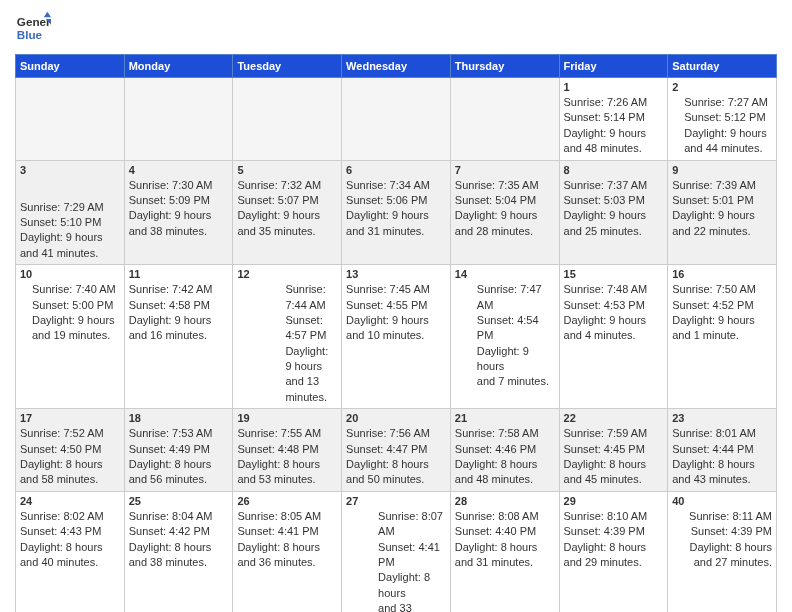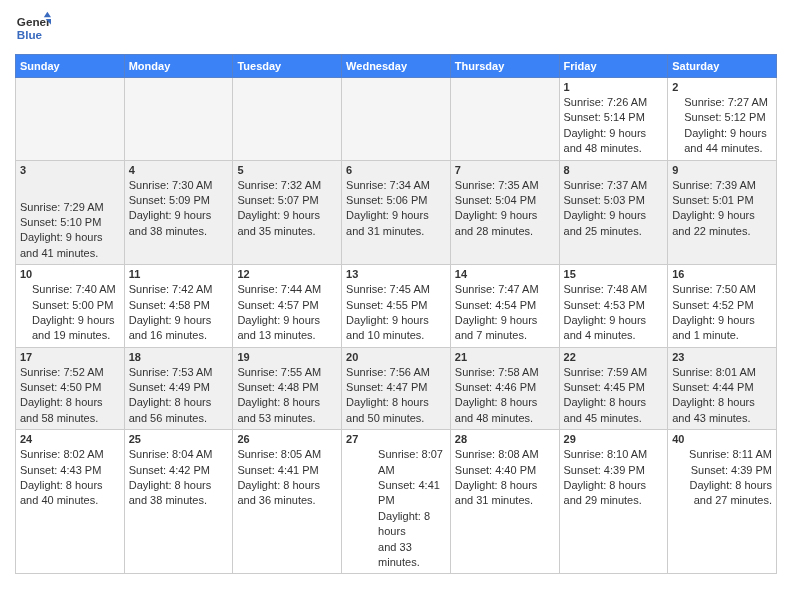--- a/index.html
+++ b/index.html
@@ -40,21 +40,21 @@
     .location {
       font-size: 14px;
       color: #555;
     }
     table {
       width: 100%;
       border-collapse: collapse;
       table-layout: fixed;
     }
     th {
-      background-color: #3b82f6;
+      background-color: #1d4ed8;
       color: white;
       font-size: 11px;
       font-weight: bold;
       padding: 5px 4px;
       text-align: left;
       border: 1px solid #5580cc;
     }
     td {
       vertical-align: top;
       border: 1px solid #ccc;
@@ -196,35 +196,35 @@
           </td>
           <td>
             <span class="day-number">11</span>
             <div class="day-info" style="white-space: pre-line;">Sunrise: 7:42 AM
 Sunset: 4:58 PM
 Daylight: 9 hours
 and 16 minutes.</div>
           </td>
           <td>
             <span class="day-number">12</span>
-            <div class="day-info" style="white-space: pre-line;">Sunrise: 7:44 AM
+            <div class="day-info" style="white-space: pre-line; margin-left: 48px;">Sunrise: 7:44 AM
 Sunset: 4:57 PM
 Daylight: 9 hours
 and 13 minutes.</div>
           </td>
           <td>
             <span class="day-number">13</span>
             <div class="day-info" style="white-space: pre-line;">Sunrise: 7:45 AM
 Sunset: 4:55 PM
 Daylight: 9 hours
 and 10 minutes.</div>
           </td>
           <td>
             <span class="day-number">14</span>
-            <div class="day-info" style="white-space: pre-line;">Sunrise: 7:47 AM
+            <div class="day-info" style="white-space: pre-line; margin-left: 22px;">Sunrise: 7:47 AM
 Sunset: 4:54 PM
 Daylight: 9 hours
 and 7 minutes.</div>
           </td>
           <td>
             <span class="day-number">15</span>
             <div class="day-info" style="white-space: pre-line;">Sunrise: 7:48 AM
 Sunset: 4:53 PM
 Daylight: 9 hours
 and 4 minutes.</div>

